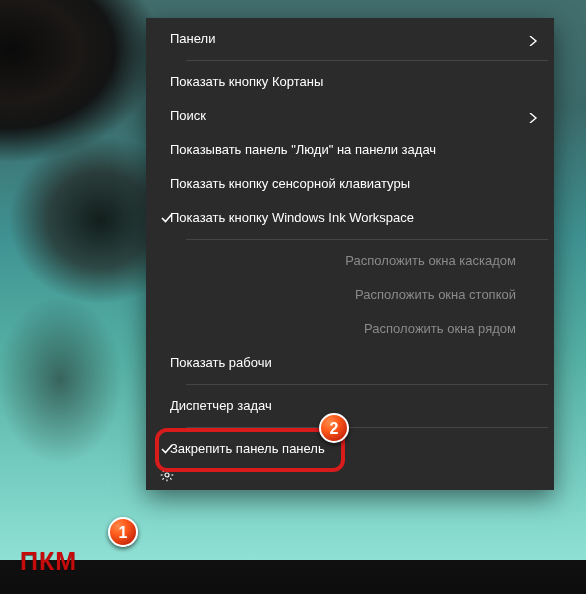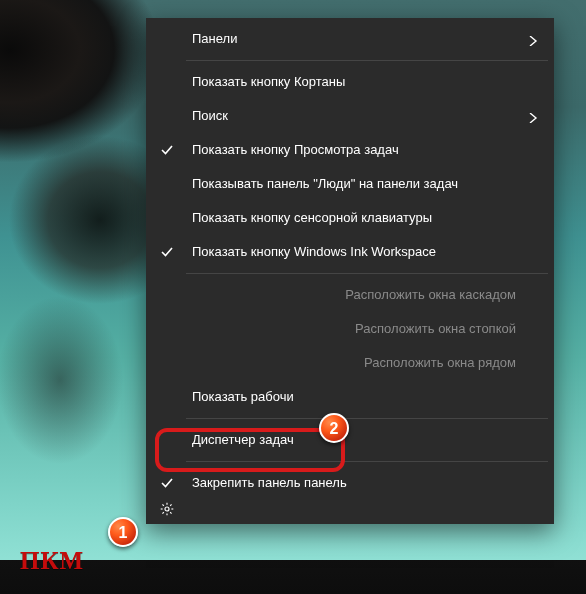--- a/index.html
+++ b/index.html
@@ -26,21 +26,21 @@
     left: 146px; top: 18px;
     width: 408px;
     background: #2b2b2b;
     color: #ffffff;
     padding: 4px 0 6px 0;
     font-size: 13px;
     box-shadow: 0 8px 24px rgba(0,0,0,0.5);
   }
   .menu-item {
     position: relative;
-    padding: 9px 38px 9px 46px;
+    padding: 9px 38px 9px 24px;
     line-height: 16px;
     white-space: nowrap;
     cursor: default;
   }
   .menu-item.disabled { color: #8a8a8a; text-align: right; }
   .menu-item .check {
     position: absolute; left: 14px; top: 50%; transform: translateY(-50%);
     width: 14px; height: 14px; color: #ffffff;
   }
   .menu-item .gear {
@@ -78,21 +78,21 @@
     text-align: center;
     z-index: 50;
   }
   .pkm-label {
     position: absolute;
     color: #c40c0c;
     font-weight: 800;
     font-size: 25px;
     letter-spacing: 1px;
     text-shadow: 0 1px 0 rgba(0,0,0,0.5);
-    font-family: Liberation Serif, serif;
+    font-family: Liberation Sans, sans-serif;
   }
 </style>
 </head>
 <body>
 
 <div class="backdrop"></div>
 <div class="taskbar"></div>
 
 <div class="context-menu">
 
@@ -113,28 +113,20 @@
 
   <div class="menu-item">
     <span>Поиск</span>
     <span class="chevron">
       <svg viewBox="0 0 10 10" width="10" height="10">
           <path d="M2 0 L8 5 L2 10" fill="none" stroke="currentColor" stroke-width="1.4"></path>
         </svg>
     </span>
   </div>
 
-  <div class="menu-item">
-    <span class="check">
-      <svg viewBox="0 0 14 14" width="14" height="14">
-          <path d="M2 7 L5.5 10.5 L12 3" fill="none" stroke="currentColor" stroke-width="1.6"></path>
-        </svg>
-    </span>
-    <span>Показать кнопку Просмотра задач</span>
-  </div>
 
   <div class="menu-item">
     <span>Показывать панель "Люди" на панели задач</span>
   </div>
 
   <div class="menu-item">
     <span>Показать кнопку сенсорной клавиатуры</span>
   </div>
 
   <div class="menu-item">

